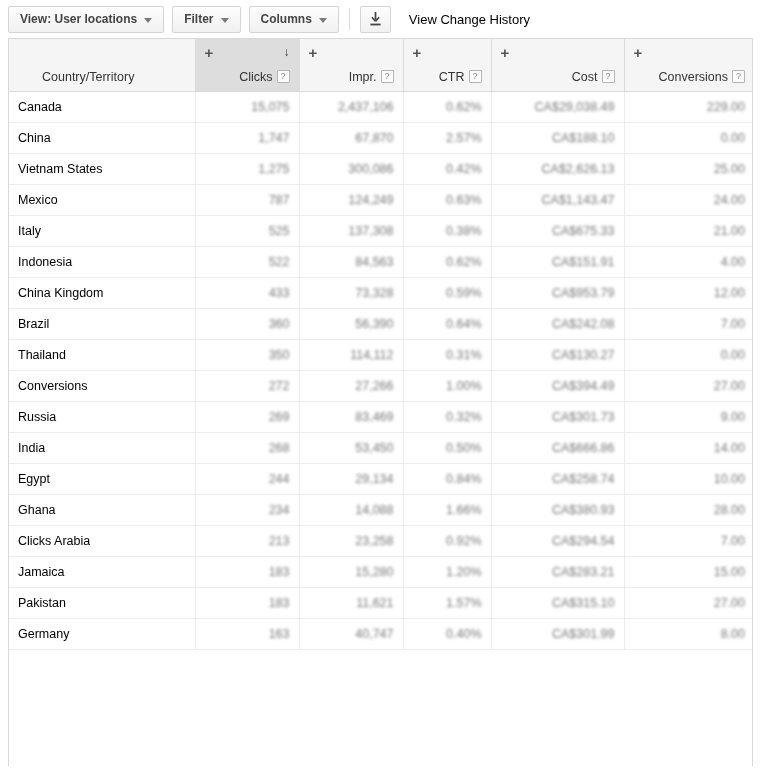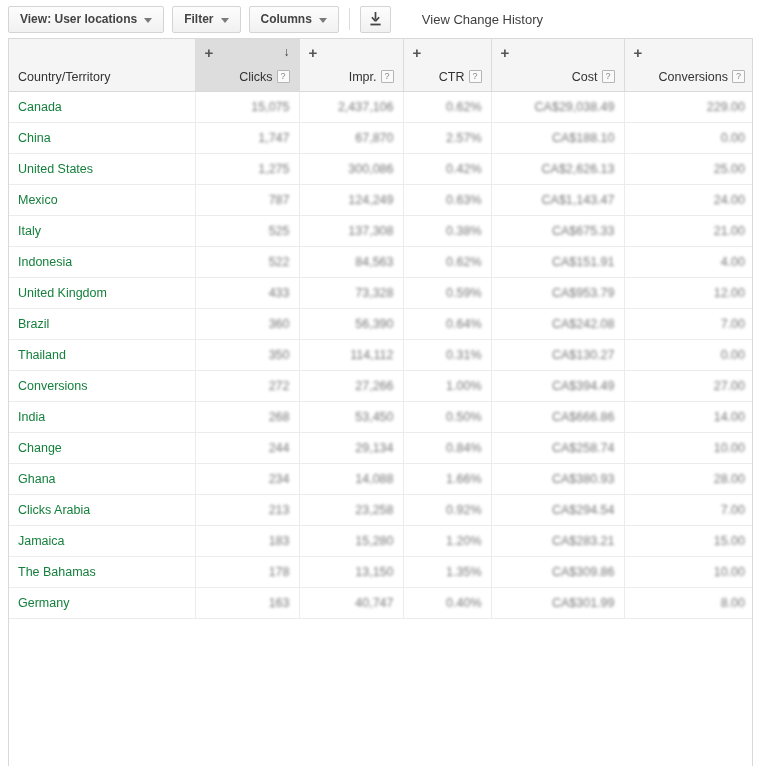--- a/index.html
+++ b/index.html
@@ -58,24 +58,24 @@
   .btn-icon {
     display: inline-flex;
     align-items: center;
     justify-content: center;
     width: 31px;
     height: 27px;
     padding: 0;
   }
 
   .link {
-    color: #404040;
+    color: #000000;
     font-size: 13px;
     text-decoration: none;
-    margin-left: 23px;
+    margin-left: 10px;
     cursor: pointer;
   }
 
   
   .table-wrap {
     margin: 0 8px;
     border: 1px solid #d9d9d9;
     border-bottom: none;
     height: 728px;
     overflow: hidden;
@@ -127,20 +127,21 @@
     font-size: 12px;
     line-height: 12px;
     cursor: pointer;
   }
 
   .th-label {
     display: flex;
     align-items: flex-start;
     gap: 4px;
     justify-content: flex-end;
+    margin-left: 24px;
   }
   .th-label.left { justify-content: flex-start; }
 
   .help-badge {
     display: inline-flex;
     align-items: center;
     justify-content: center;
     width: 13px;
     height: 13px;
     border: 1px solid #b5b5b5;
@@ -157,21 +158,21 @@
     border-bottom: 1px solid #ececec;
     border-right: 1px solid #ececec;
     padding: 0 9px;
     font-size: 12.5px;
     color: #333;
     white-space: nowrap;
     overflow: hidden;
   }
   tbody td:last-child { border-right: none; }
 
-  td.country { text-align: left; color: #15803d; }
+  td.country { text-align: left; color: #000000; }
   td.num { text-align: right; color: #444; }
 
   
   .blurred {
     filter: blur(1.35px);
     opacity: .72;
   }
 
   .c-country { width: 186px; }
   .c-clicks  { width: 104px; }
@@ -288,21 +289,21 @@
         </tr>
         <tr>
           <td class="country">China</td>
           <td class="num blurred">1,747</td>
           <td class="num blurred">67,870</td>
           <td class="num blurred">2.57%</td>
           <td class="num blurred">CA$188.10</td>
           <td class="num blurred">0.00</td>
         </tr>
         <tr>
-          <td class="country">United States</td>
+          <td class="country">Vietnam States</td>
           <td class="num blurred">1,275</td>
           <td class="num blurred">300,086</td>
           <td class="num blurred">0.42%</td>
           <td class="num blurred">CA$2,626.13</td>
           <td class="num blurred">25.00</td>
         </tr>
         <tr>
           <td class="country">Mexico</td>
           <td class="num blurred">787</td>
           <td class="num blurred">124,249</td>
@@ -320,21 +321,21 @@
         </tr>
         <tr>
           <td class="country">Indonesia</td>
           <td class="num blurred">522</td>
           <td class="num blurred">84,563</td>
           <td class="num blurred">0.62%</td>
           <td class="num blurred">CA$151.91</td>
           <td class="num blurred">4.00</td>
         </tr>
         <tr>
-          <td class="country">United Kingdom</td>
+          <td class="country">China Kingdom</td>
           <td class="num blurred">433</td>
           <td class="num blurred">73,328</td>
           <td class="num blurred">0.59%</td>
           <td class="num blurred">CA$953.79</td>
           <td class="num blurred">12.00</td>
         </tr>
         <tr>
           <td class="country">Brazil</td>
           <td class="num blurred">360</td>
           <td class="num blurred">56,390</td>
@@ -352,29 +353,37 @@
         </tr>
         <tr>
           <td class="country">Conversions</td>
           <td class="num blurred">272</td>
           <td class="num blurred">27,266</td>
           <td class="num blurred">1.00%</td>
           <td class="num blurred">CA$394.49</td>
           <td class="num blurred">27.00</td>
         </tr>
         <tr>
+          <td class="country">Russia</td>
+          <td class="num blurred">269</td>
+          <td class="num blurred">83,469</td>
+          <td class="num blurred">0.32%</td>
+          <td class="num blurred">CA$301.73</td>
+          <td class="num blurred">9.00</td>
+        </tr>
+        <tr>
           <td class="country">India</td>
           <td class="num blurred">268</td>
           <td class="num blurred">53,450</td>
           <td class="num blurred">0.50%</td>
           <td class="num blurred">CA$666.86</td>
           <td class="num blurred">14.00</td>
         </tr>
         <tr>
-          <td class="country">Change</td>
+          <td class="country">Egypt</td>
           <td class="num blurred">244</td>
           <td class="num blurred">29,134</td>
           <td class="num blurred">0.84%</td>
           <td class="num blurred">CA$258.74</td>
           <td class="num blurred">10.00</td>
         </tr>
         <tr>
           <td class="country">Ghana</td>
           <td class="num blurred">234</td>
           <td class="num blurred">14,088</td>
@@ -392,26 +401,26 @@
         </tr>
         <tr>
           <td class="country">Jamaica</td>
           <td class="num blurred">183</td>
           <td class="num blurred">15,280</td>
           <td class="num blurred">1.20%</td>
           <td class="num blurred">CA$283.21</td>
           <td class="num blurred">15.00</td>
         </tr>
         <tr>
-          <td class="country">The Bahamas</td>
-          <td class="num blurred">178</td>
-          <td class="num blurred">13,150</td>
-          <td class="num blurred">1.35%</td>
-          <td class="num blurred">CA$309.86</td>
-          <td class="num blurred">10.00</td>
+          <td class="country">Pakistan</td>
+          <td class="num blurred">183</td>
+          <td class="num blurred">11,621</td>
+          <td class="num blurred">1.57%</td>
+          <td class="num blurred">CA$315.10</td>
+          <td class="num blurred">27.00</td>
         </tr>
         <tr>
           <td class="country">Germany</td>
           <td class="num blurred">163</td>
           <td class="num blurred">40,747</td>
           <td class="num blurred">0.40%</td>
           <td class="num blurred">CA$301.99</td>
           <td class="num blurred">8.00</td>
         </tr>
       </tbody>

